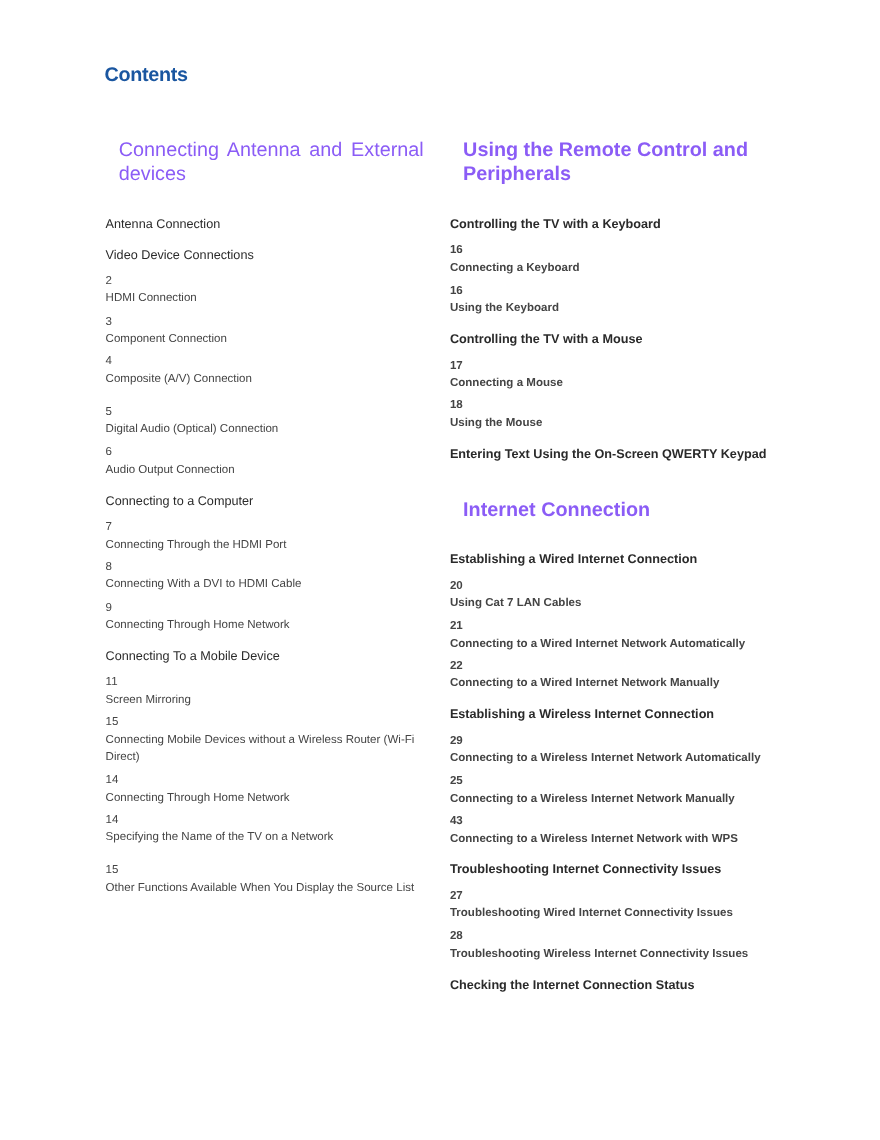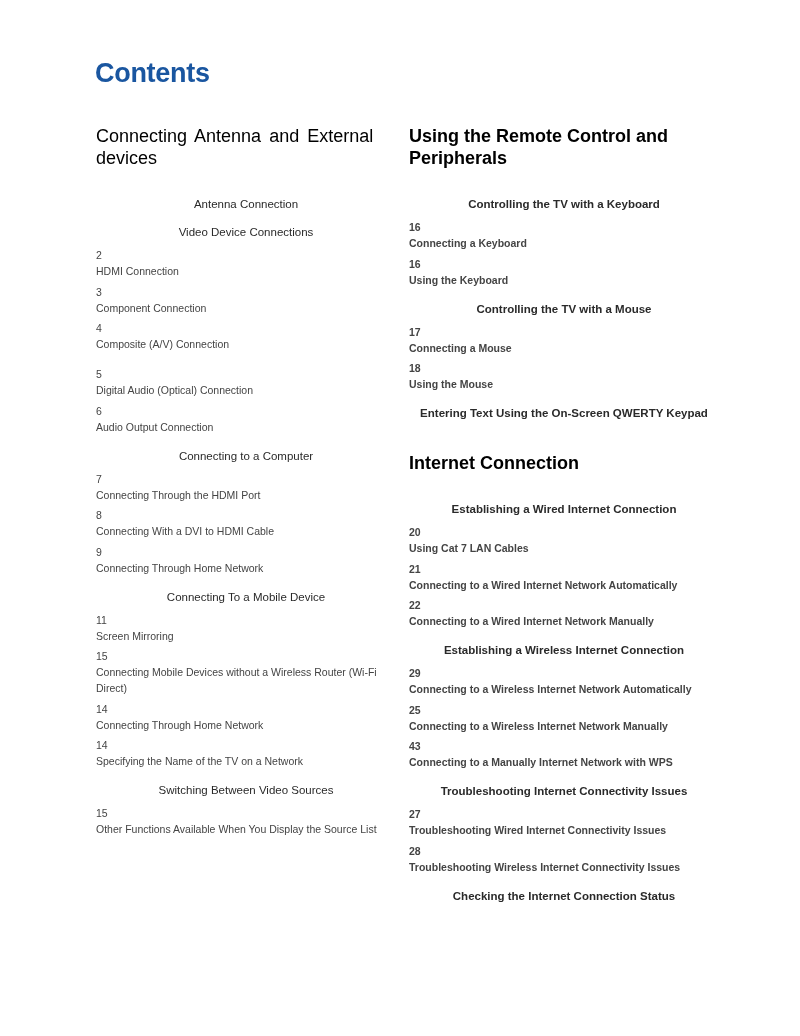--- a/index.html
+++ b/index.html
@@ -1,24 +1,24 @@
 <!DOCTYPE html>
 <html><head>
 <meta charset="utf-8">
 <style>
   html, body { margin: 0; padding: 0; background: #ffffff; }
   body { width: 800px; height: 1036px; position: relative; font-family: "Liberation Sans", sans-serif; color: #2a2a2a; }
-  .title { position: absolute; left: 95px; top: 58px; font-size: 27px; font-weight: bold; color: #1a56a0; letter-spacing: -0.3px; }
+  .title { position: absolute; left: 95px; top: 58px; font-size: 18px; font-weight: bold; color: #1a56a0; letter-spacing: -0.3px; }
   .col { position: absolute; top: 125px; width: 300px; }
   .col.left { left: 96px; }
   .col.right { left: 409px; width: 310px; font-weight: bold; }
-  .chapter { font-size: 18px; line-height: 22px; color: #000000; margin: 0 0 28px 0; }
+  .chapter { font-size: 18px; line-height: 22px; color: #8b5cf6; margin: 0 0 28px 12px; }
   .chapter.spaced { word-spacing: 3px; }
   .chapter.mt { margin-top: 32px; }
-  .section { font-size: 11.5px; color: #2a2a2a; margin: 0 0 8px 0; line-height: 14px; text-align: center; }
+  .section { font-size: 11.5px; color: #2a2a2a; margin: 0 0 8px 0; line-height: 14px; }
   .group { margin-bottom: 14px; }
   .item { display: flex; font-size: 10.5px; color: #444; line-height: 16px; margin-bottom: 4.5px; flex-direction: column; }
   .item .num { width: 23px; flex: none; }
   .item .txt { flex: 1; }
 </style>
 </head>
 <body>
 
 <div class="title">Contents</div>
 
@@ -81,21 +81,20 @@
         <div class="item">
           <span class="num">14</span>
           <span class="txt">Connecting Through Home Network</span>
         </div>
         <div class="item">
           <span class="num">14</span>
           <span class="txt">Specifying the Name of the TV on a Network</span>
         </div>
       </div>
       <div class="group">
-        <div class="section">Switching Between Video Sources</div>
         <div class="item">
           <span class="num">15</span>
           <span class="txt">Other Functions Available When You Display the Source List</span>
         </div>
       </div>
     </div>
 </div>
 
 <div class="col right">
   <div class="chapter">Using the Remote Control and Peripherals</div>
@@ -148,21 +147,21 @@
         <div class="item">
           <span class="num">29</span>
           <span class="txt">Connecting to a Wireless Internet Network Automatically</span>
         </div>
         <div class="item">
           <span class="num">25</span>
           <span class="txt">Connecting to a Wireless Internet Network Manually</span>
         </div>
         <div class="item">
           <span class="num">43</span>
-          <span class="txt">Connecting to a Manually Internet Network with WPS</span>
+          <span class="txt">Connecting to a Wireless Internet Network with WPS</span>
         </div>
       </div>
       <div class="group">
         <div class="section">Troubleshooting Internet Connectivity Issues</div>
         <div class="item">
           <span class="num">27</span>
           <span class="txt">Troubleshooting Wired Internet Connectivity Issues</span>
         </div>
         <div class="item">
           <span class="num">28</span>

